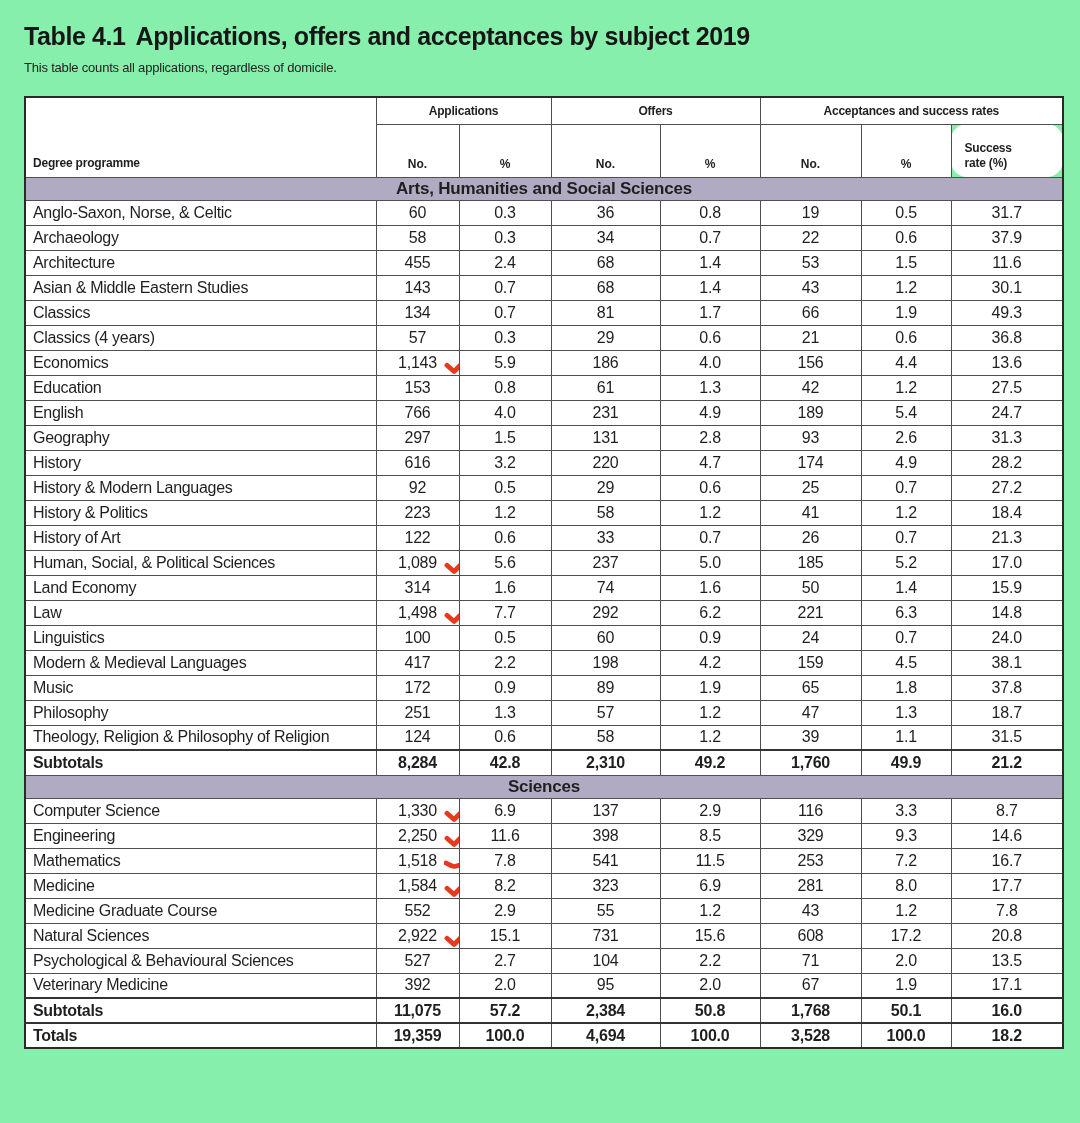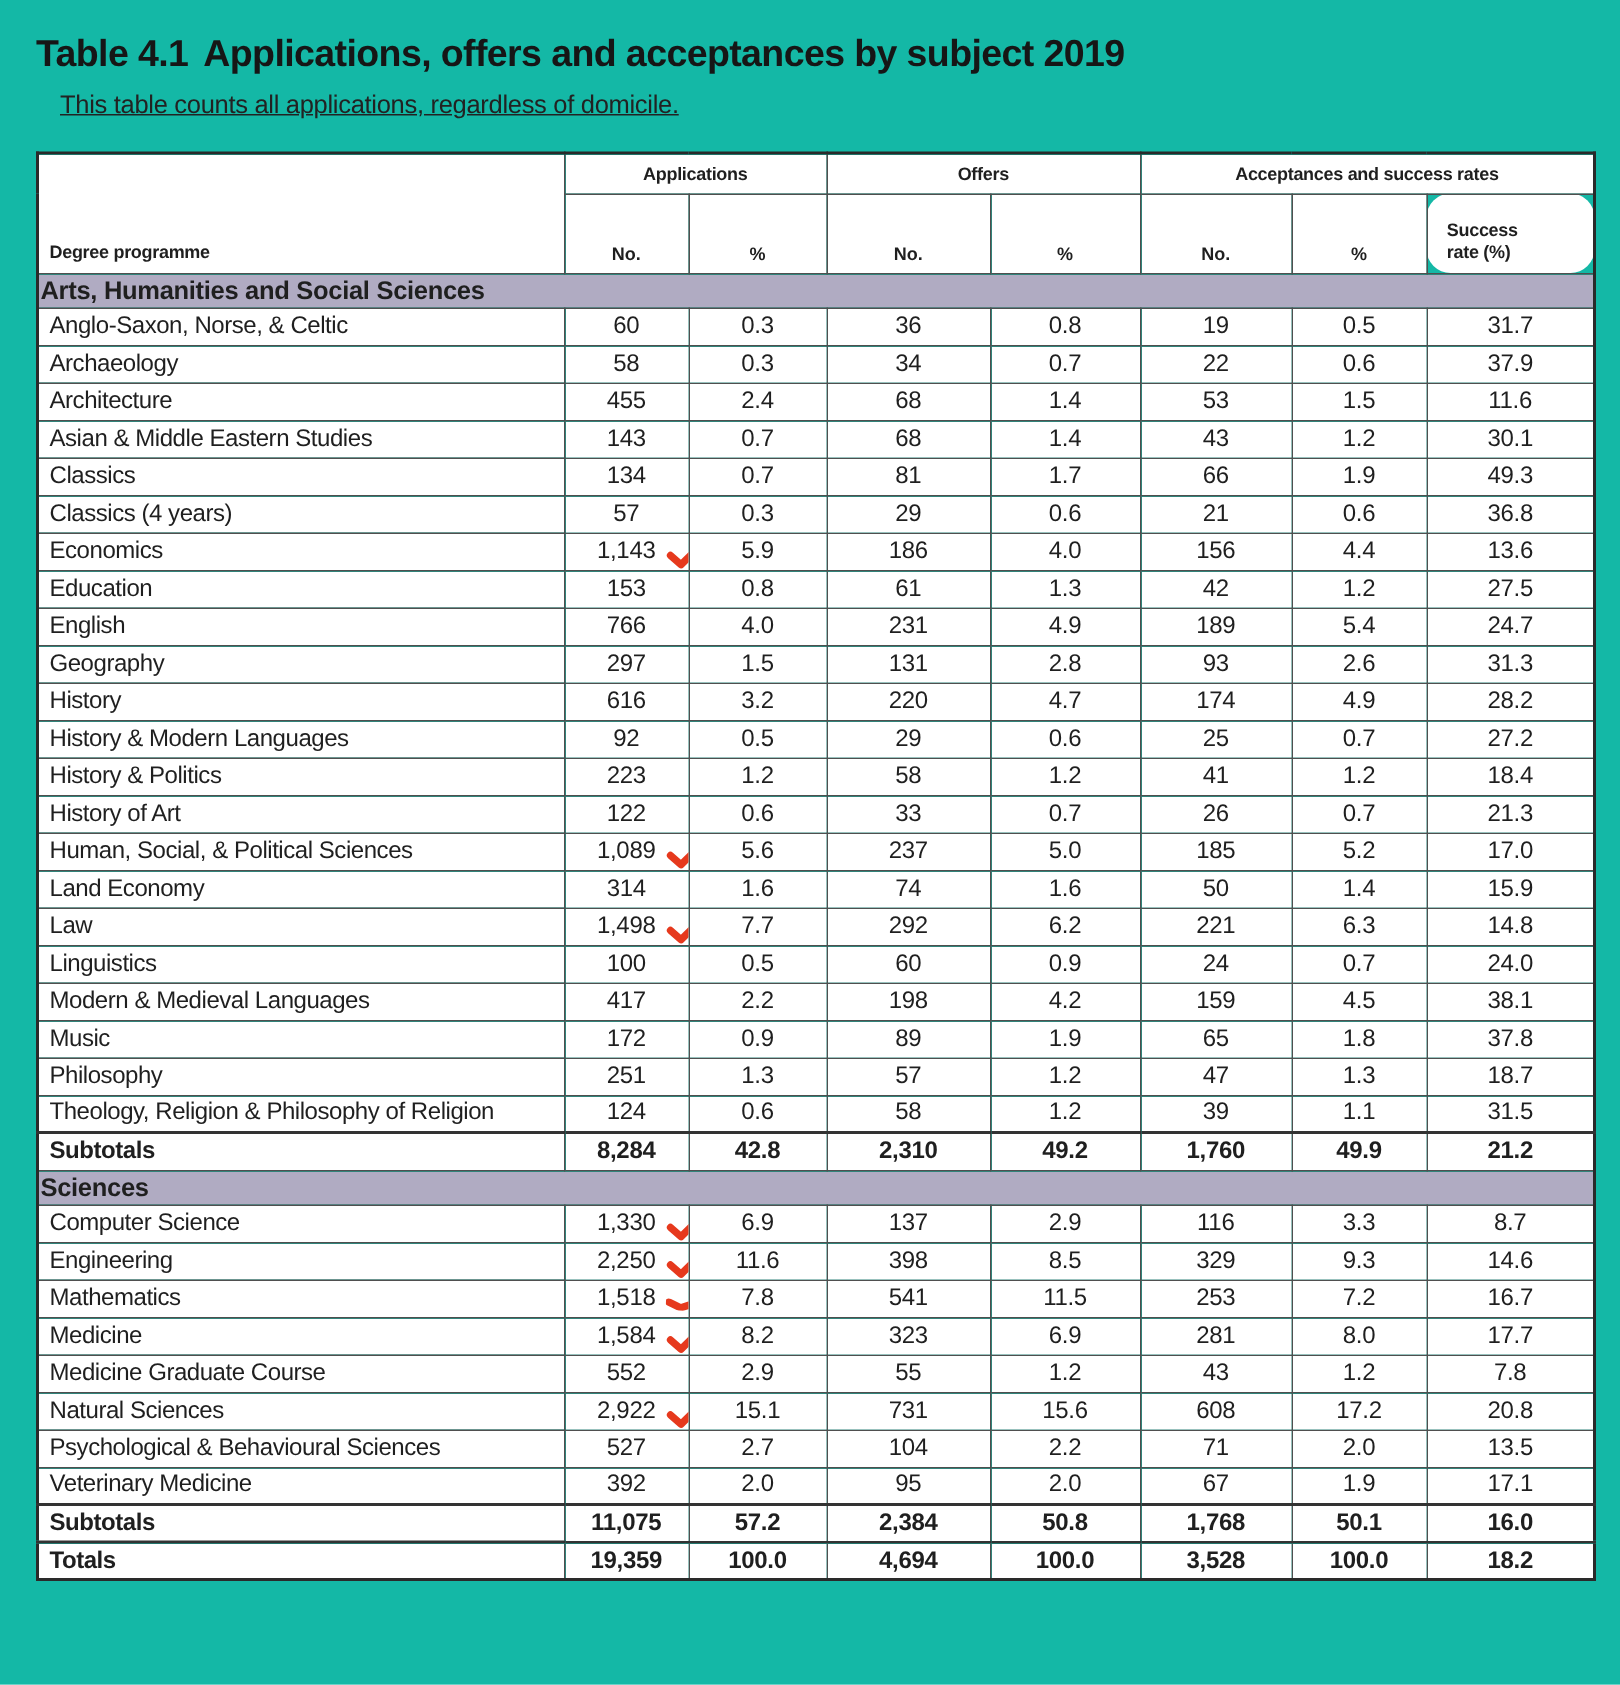--- a/index.html
+++ b/index.html
@@ -8,37 +8,36 @@
     background: #ffffff;
     font-family: "Liberation Sans", sans-serif;
     color: #1f1f1f;
     -webkit-font-smoothing: antialiased;
   }
   .page {
     width: 1080px;
     height: 1123px;
     box-sizing: border-box;
     padding: 14px 18px 0 24px;
-    background: #14b8a6;
+    background: #86efac;
   }
   .title {
     margin: 8px 0 0 0;
     font-size: 25px;
     font-weight: bold;
     letter-spacing: -0.4px;
     color: #161616;
     white-space: nowrap;
   }
   .title .title-main { margin-left: 10px; }
   .subtitle {
-    margin: 9px 0 21px 16px;
-    font-size: 17px;
+    margin: 9px 0 21px 0;
+    font-size: 13px;
     letter-spacing: -0.2px;
     color: #222222;
-    text-decoration: underline;
   }
   table.data-table {
     border-collapse: collapse;
     table-layout: fixed;
     width: 1038px;
     border: 2px solid #2a2a2a;
   }
   .data-table th, .data-table td {
     border: 1px solid #4f4f4f;
     box-sizing: border-box;
@@ -85,20 +84,21 @@
     white-space: nowrap;
     letter-spacing: -0.3px;
   }
   tbody td.num {
     text-align: center;
     position: relative;
     letter-spacing: -0.2px;
   }
   tr.band td {
     background: #b0abc2;
+    text-align: center;
     font-weight: bold;
     font-size: 17px;
     height: 22px;
     letter-spacing: -0.2px;
   }
   tr.totals-row td {
     font-weight: bold;
     border-top-width: 2px;
     border-top-color: #333333;
   }

